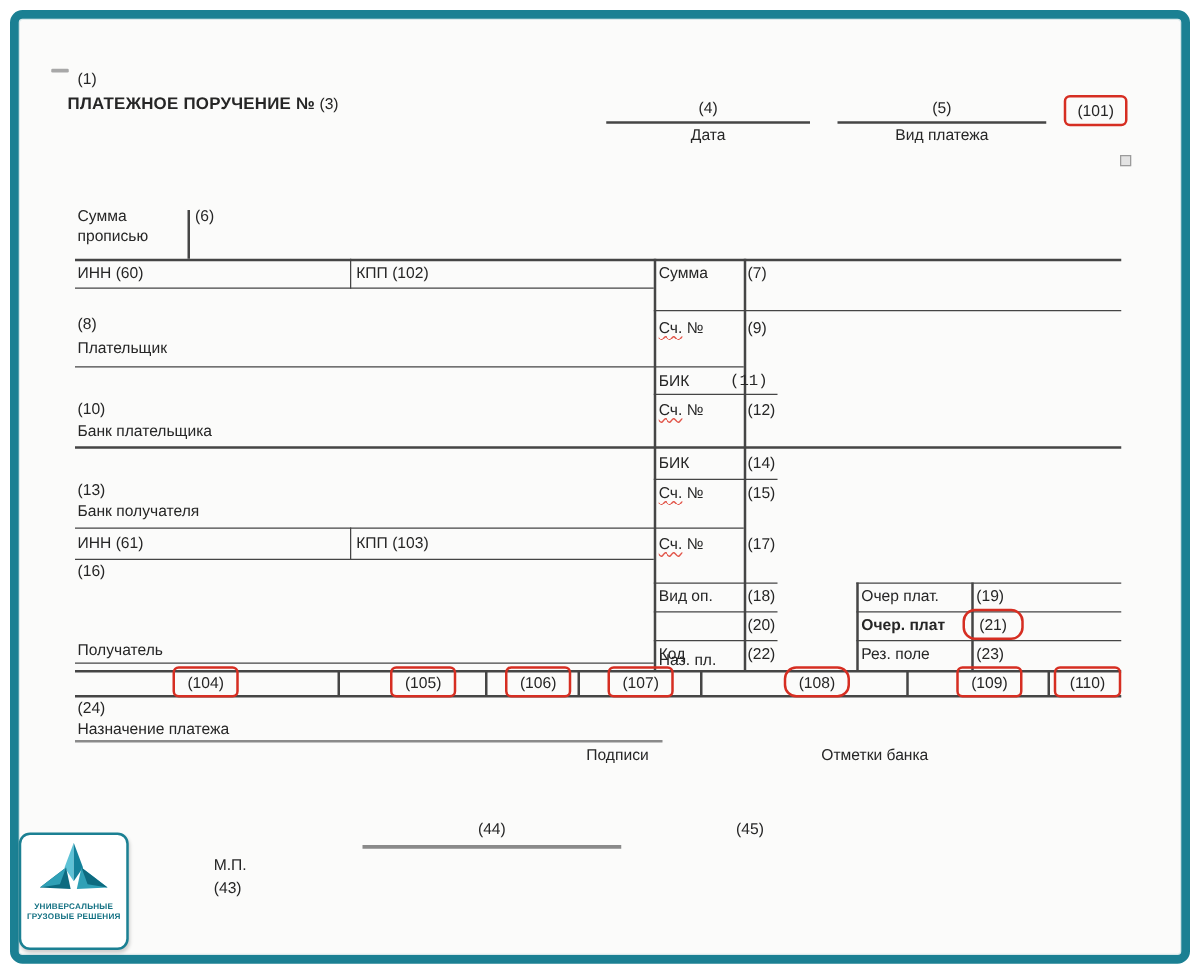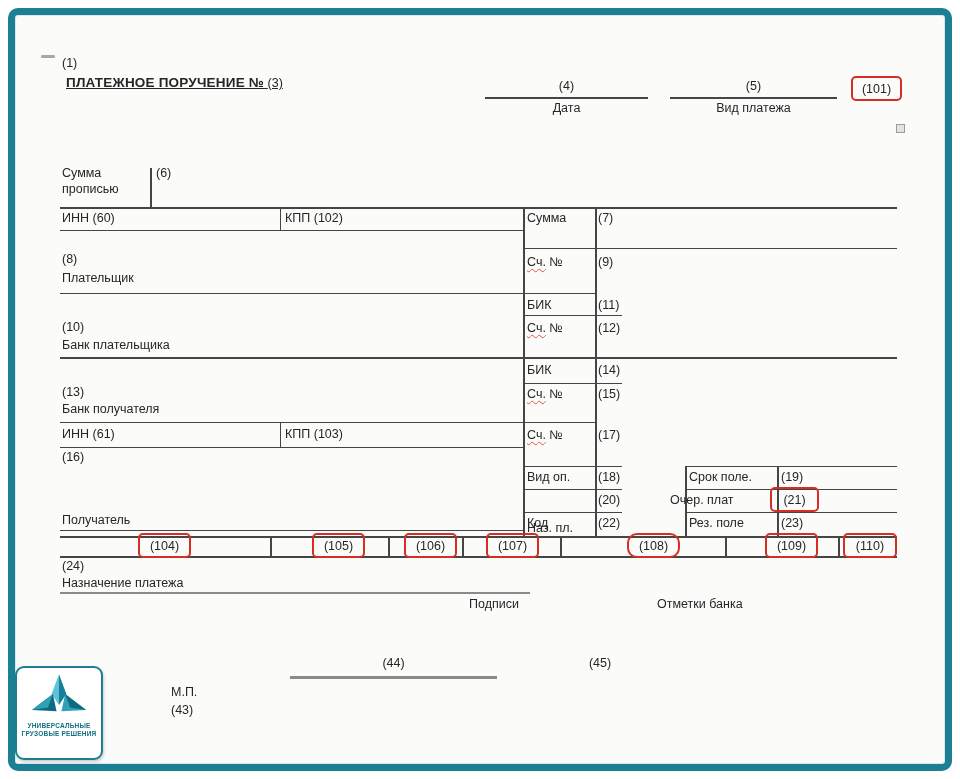--- a/index.html
+++ b/index.html
@@ -28,21 +28,21 @@
              line-height:1.3;letter-spacing:.2px;margin-top:1px;}
 </style>
 </head>
 <body>
 
 <div id="stage">
   <div class="frame"></div>
   <div class="pencil" style="left:41px;top:55px;"></div>
 
   <div class="t" style="left:62px;top:56px;">(1)</div>
-  <div class="t" style="left:66px;top:75px;text-decoration:underline;">
+  <div class="t" style="left:54px;top:75px;">
     <span class="b">ПЛАТЕЖНОЕ ПОРУЧЕНИЕ №</span>
     <span>(3)</span>
   </div>
 
   <div class="tc" style="left:485px;top:79px;width:163px;">(4)</div>
   <div class="ln" style="left:485px;top:97px;width:163px;height:1.5px;"></div>
   <div class="tc" style="left:485px;top:101px;width:163px;">Дата</div>
 
   <div class="tc" style="left:670px;top:79px;width:167px;">(5)</div>
   <div class="ln" style="left:670px;top:97px;width:167px;height:1.5px;"></div>
@@ -81,21 +81,21 @@
   <div class="ln" style="left:777px;top:466px;width:1.5px;height:70px;"></div>
 
   <div class="t" style="left:62px;top:211px;">ИНН (60)</div>
   <div class="t" style="left:285px;top:211px;">КПП (102)</div>
 
   <div class="t" style="left:527px;top:211px;"><span class="wavy"></span><span>Сумма</span></div>
   <div class="t" style="left:598px;top:211px;">(7)</div>
   <div class="t" style="left:527px;top:255px;"><span class="wavy">Сч.</span><span> №</span></div>
   <div class="t" style="left:598px;top:255px;">(9)</div>
   <div class="t" style="left:527px;top:298px;"><span class="wavy"></span><span>БИК</span></div>
-  <div class="t" style="left:598px;top:298px;">(11)</div>
+  <div class="t" style="left:584px;top:298px;font-family:Liberation Mono, monospace;">(11)</div>
   <div class="t" style="left:527px;top:321px;"><span class="wavy">Сч.</span><span> №</span></div>
   <div class="t" style="left:598px;top:321px;">(12)</div>
   <div class="t" style="left:527px;top:363px;"><span class="wavy"></span><span>БИК</span></div>
   <div class="t" style="left:598px;top:363px;">(14)</div>
   <div class="t" style="left:527px;top:387px;"><span class="wavy">Сч.</span><span> №</span></div>
   <div class="t" style="left:598px;top:387px;">(15)</div>
   <div class="t" style="left:527px;top:428px;"><span class="wavy">Сч.</span><span> №</span></div>
   <div class="t" style="left:598px;top:428px;">(17)</div>
 
   <div class="t" style="left:62px;top:252px;">(8)</div>
@@ -109,24 +109,24 @@
   <div class="t" style="left:62px;top:450px;">(16)</div>
   <div class="t" style="left:62px;top:513px;">Получатель</div>
 
   <div class="t" style="left:527px;top:470px;">Вид оп.</div>
   <div class="t" style="left:598px;top:470px;">(18)</div>
   <div class="t" style="left:527px;top:493px;margin-top:28px;">Наз. пл.</div>
   <div class="t" style="left:598px;top:493px;">(20)</div>
   <div class="t" style="left:527px;top:516px;">Код</div>
   <div class="t" style="left:598px;top:516px;">(22)</div>
 
-  <div class="t" style="left:689px;top:470px;">Срок поле.</div>
+  <div class="t" style="left:689px;top:470px;">Очер плат.</div>
   <div class="t" style="left:781px;top:470px;">(19)</div>
-  <div class="t" style="left:670px;top:493px;">Очер. плат</div>
-  <div class="rbox" style="left:770px;top:487px;width:45px;height:21px;">
+  <div class="t" style="left:689px;top:493px;font-weight:bold;">Очер. плат</div>
+  <div class="rbox" style="left:770px;top:487px;width:45px;height:21px;border-radius:10px;">
     <span>(21)</span>
   </div>
   <div class="t" style="left:689px;top:516px;">Рез. поле</div>
   <div class="t" style="left:781px;top:516px;">(23)</div>
 
   <div class="ln" style="left:60px;top:530px;width:463px;height:1px;"></div>
   <div class="ln" style="left:60px;top:536px;width:837px;height:2px;"></div>
   <div class="ln" style="left:60px;top:556px;width:837px;height:2px;"></div>
   <div class="ln" style="left:270px;top:537px;width:1.5px;height:19px;"></div>
   <div class="ln" style="left:388px;top:537px;width:1.5px;height:19px;"></div>

